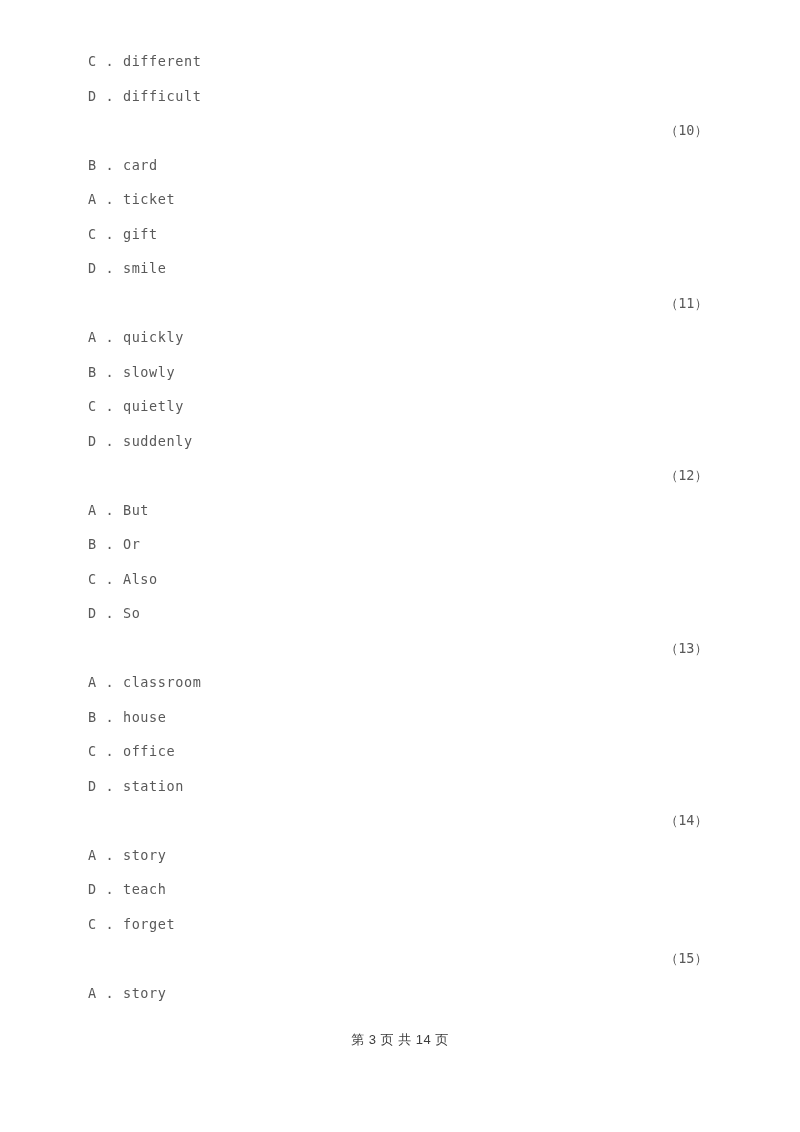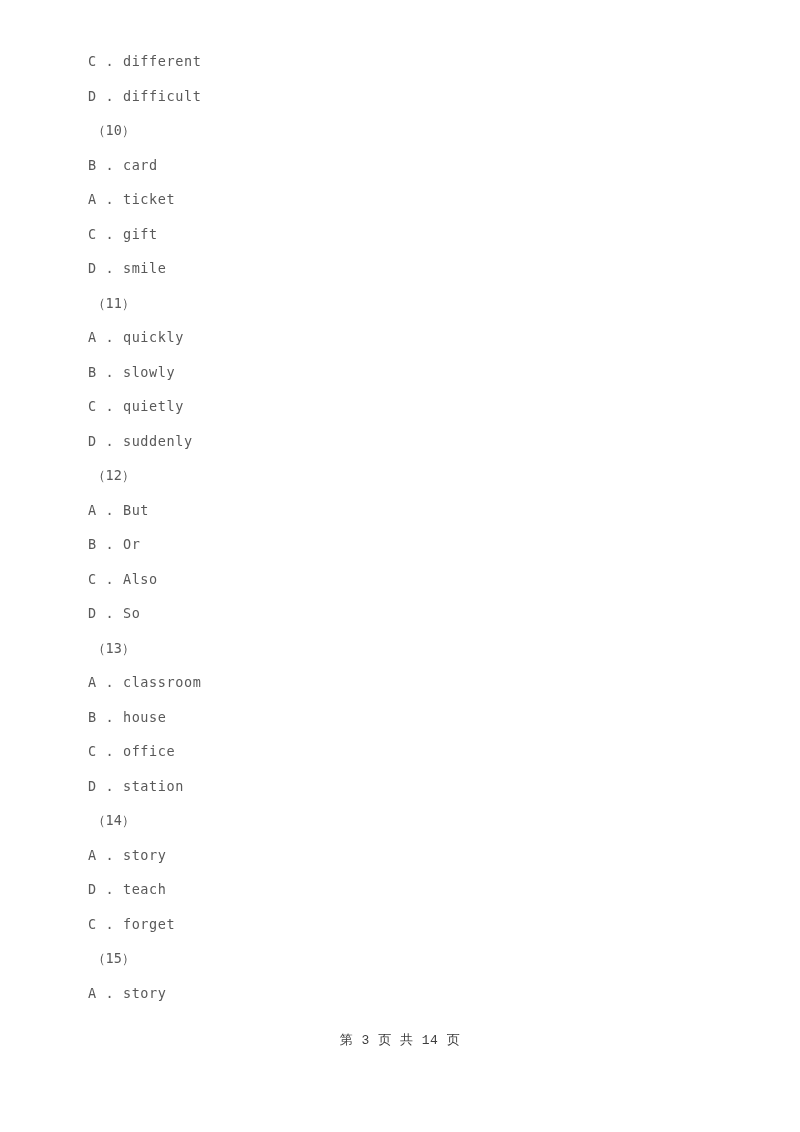--- a/index.html
+++ b/index.html
@@ -34,32 +34,33 @@
     letter-spacing: 0.6px;
   }
 
   .line.option {
     padding-left: 0;
   }
 
   .line.qnum {
     padding-left: 4px;
     letter-spacing: 0px;
+    text-align: right;
   }
 
   .footer {
     position: absolute;
     left: 0;
     top: 1031px;
     width: 800px;
     text-align: center;
     color: #3d3d3d;
     font-size: 13px;
     white-space: pre;
-    font-family: Liberation Mono, monospace;
+    font-family: Liberation Sans, sans-serif;
     letter-spacing: 0.5px;
   }
 </style>
 </head>
 <body>
 
 <div class="page">
 
   <div class="content">
       <div class="line option">C . different</div>

